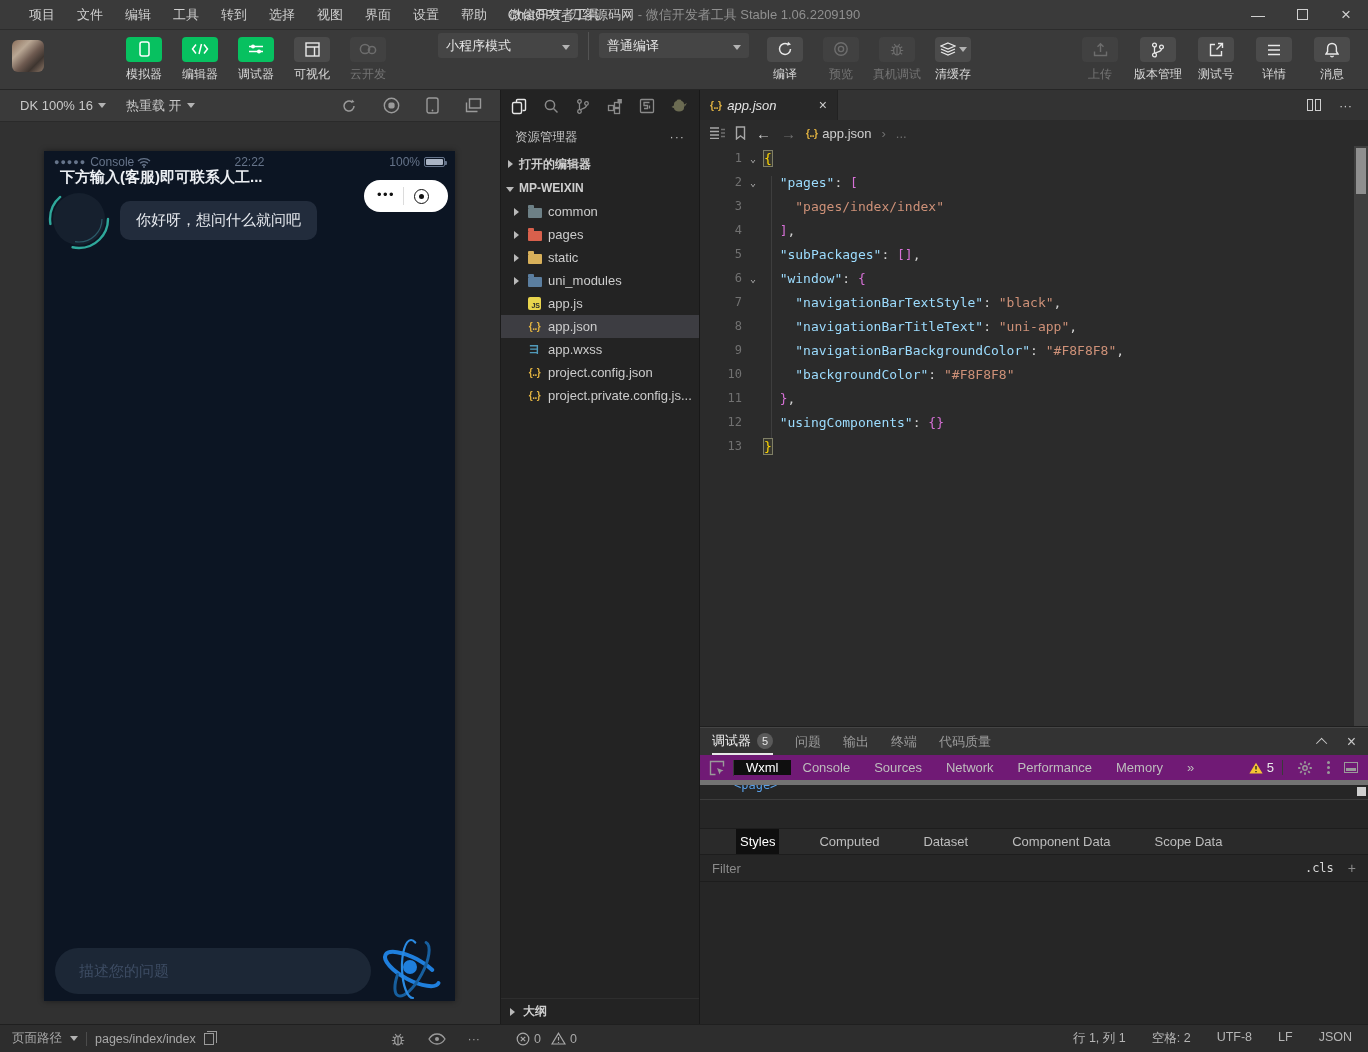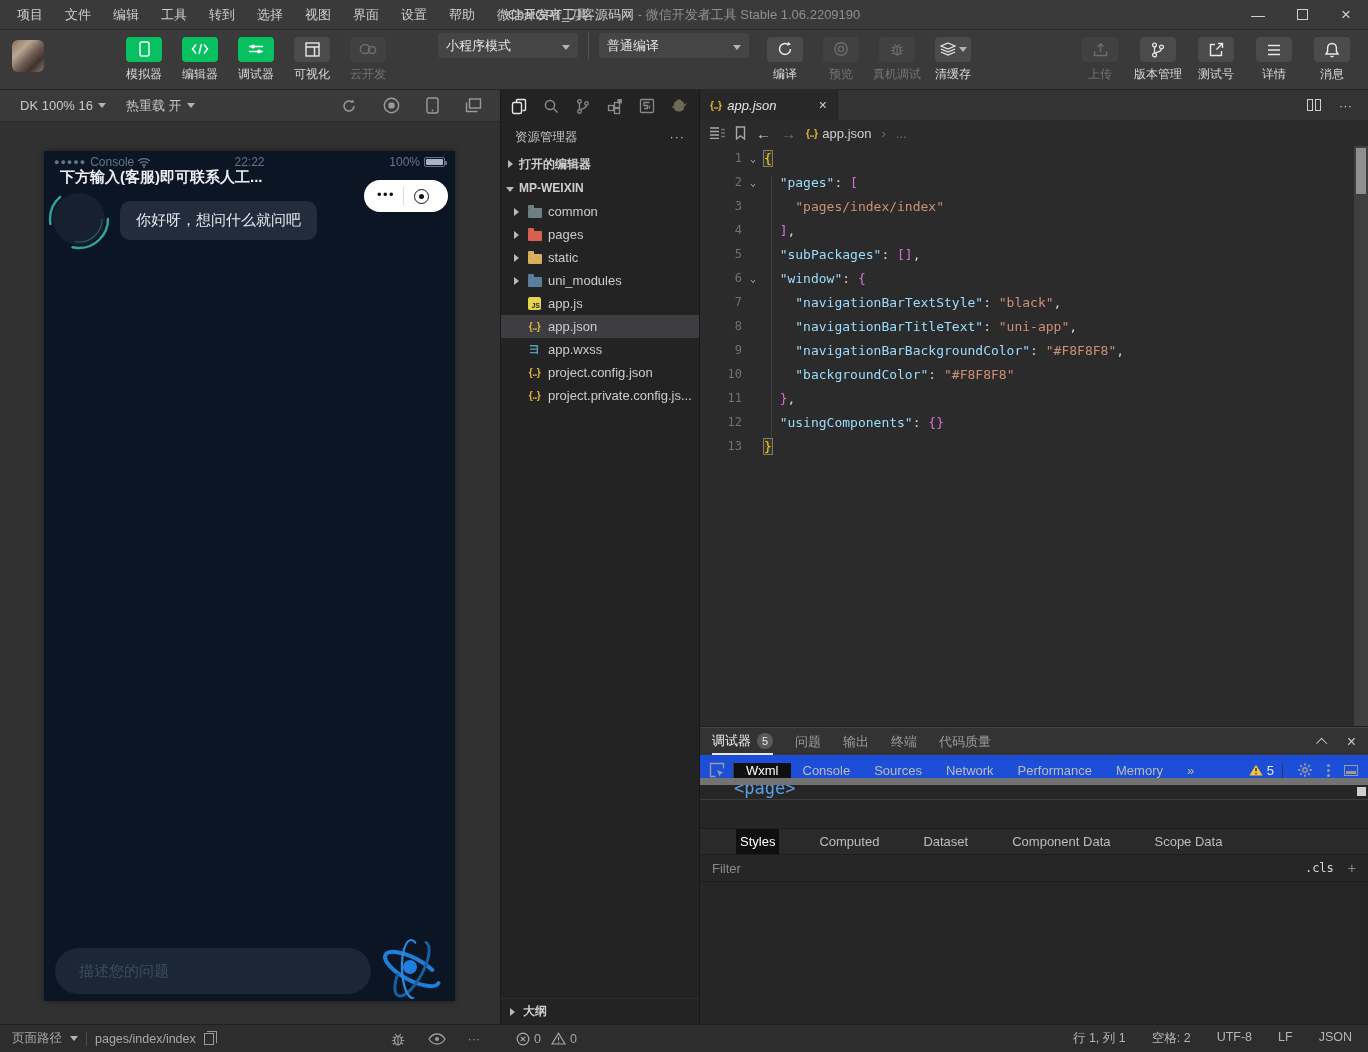--- a/index.html
+++ b/index.html
@@ -1,21 +1,21 @@
 <!DOCTYPE html>
 <html><head>
 <meta charset="utf-8">
 <style>
   * { margin:0; padding:0; box-sizing:border-box; }
   html,body { width:1368px; height:1052px; overflow:hidden; background:#2f2f2f;
     font-family:"Liberation Sans","DejaVu Sans",sans-serif; color:#cccccc; font-size:13px; -webkit-font-smoothing:antialiased; }
 
   
   .titlebar { height:30px; background:#3a3a3a; display:flex; align-items:center; border-bottom:1px solid #2c2c2c; position:relative; }
-  .menu { display:flex; gap:4px; padding-left:8px; }
+  .menu { display:flex; gap:4px; padding-left:20px; }
   .menu-item { padding:4px 9px; color:#cfcfcf; cursor:default; border-radius:3px; }
   .win-title { position:absolute; left:0; right:0; text-align:center; pointer-events:none; }
   .win-title .t1 { color:#cfcfcf; }
   .win-title .t2 { color:#8f8f8f; }
   .win-controls { margin-left:auto; display:flex; align-items:center; height:100%; }
   .win-btn { width:44px; height:100%; display:flex; align-items:center; justify-content:center; color:#d0d0d0; font-size:14px; }
   .maxi { width:11px; height:11px; border:1.4px solid #d0d0d0; }
 
   
   .toolbar { height:60px; background:#3a3a3a; display:flex; align-items:center; border-bottom:1px solid #262626; position:relative; }
@@ -120,33 +120,33 @@
 
   
   .dbg { height:297px; background:#262626; border-top:1px solid #454545; display:flex; flex-direction:column; }
   .dbg-tabs { height:27px; background:#333333; display:flex; align-items:center; padding:0 12px; gap:22px; }
   .dbg-tab { color:#9b9b9b; display:flex; align-items:center; gap:6px; height:100%; padding-top:1px; }
   .dbg-tab.active { color:#f0f0f0; border-bottom:2px solid #e8e8e8; }
   .badge { width:16px; height:16px; border-radius:50%; background:#5a5a5a; color:#e8e8e8; font-size:11px; display:flex; align-items:center; justify-content:center; }
   .dbg-tabs .right { margin-left:auto; display:flex; gap:20px; color:#c9c9c9; align-items:center; }
   .chev-up { width:8px; height:8px; border-left:1.6px solid #c9c9c9; border-top:1.6px solid #c9c9c9; transform:rotate(45deg) translateY(2px); }
 
-  .devtools { height:30px; background:#1d4ed8; border-bottom:7px solid #737373; display:flex; align-items:flex-end; }
+  .devtools { height:30px; background:#701a75; border-bottom:5px solid #737373; display:flex; align-items:center; }
   .dt-inspect { width:34px; display:flex; align-items:center; justify-content:center; color:#9a9a9a; border-right:1px solid #3a3a3a; }
   .dt-tab { display:flex; align-items:center; padding:0 12px; color:#bdbdbd; }
   .dt-tab.active { background:#0f0f0f; color:#fff; }
   .dt-right { margin-left:auto; display:flex; align-items:center; gap:14px; padding-right:10px; color:#9a9a9a; }
   .warnchip { display:flex; align-items:center; gap:4px; color:#e8e8e8; padding-right:8px; border-right:1px solid #3a3a3a; }
   .kebab { display:flex; flex-direction:column; gap:2px; }
   .kebab i { width:3px; height:3px; background:#9a9a9a; border-radius:50%; }
   .dockic { width:14px; height:11px; border:1.4px solid #9a9a9a; position:relative; }
   .dockic::after { content:""; position:absolute; left:1px; right:1px; bottom:1px; height:3px; background:#9a9a9a; }
 
   .wxml-clip { height:15px; overflow:hidden; position:relative; border-bottom:1px solid #3c3c3c; }
-  .wxml-clip .tag { position:absolute; top:-7px; left:34px; color:#5aa0e8; font-family:"DejaVu Sans Mono",monospace; font-size:17px; }
+  .wxml-clip .tag { position:absolute; top:-7px; left:34px; color:#5aa0e8; font-family:"DejaVu Sans Mono",monospace; font-size:12px; }
   .wxml-clip .mini-scroll { position:absolute; right:2px; top:2px; width:9px; height:9px; background:#cfcfcf; }
   .wxml-space { height:28px; background:#262626; }
 
   .style-tabs { height:27px; background:#2a2a2a; border-top:1px solid #1d1d1d; border-bottom:1px solid #1d1d1d; display:flex; align-items:stretch; }
   .st-tab { display:flex; align-items:center; padding:0 4px; color:#bdbdbd;margin-left:36px; }
   .st-tab.active { background:#0f0f0f; color:#fff; }
   .filter-row { height:27px; display:flex; align-items:center; padding:0 12px; border-bottom:1px solid #1d1d1d; color:#8a8a8a; }
   .filter-row .cls { margin-left:auto; color:#d8d8d8; font-family:"DejaVu Sans Mono",monospace; font-size:12px; }
   .filter-row .plus { color:#8a8a8a; margin-left:14px; font-size:14px; }
   .dbg-empty { flex:1; background:#262626; }

